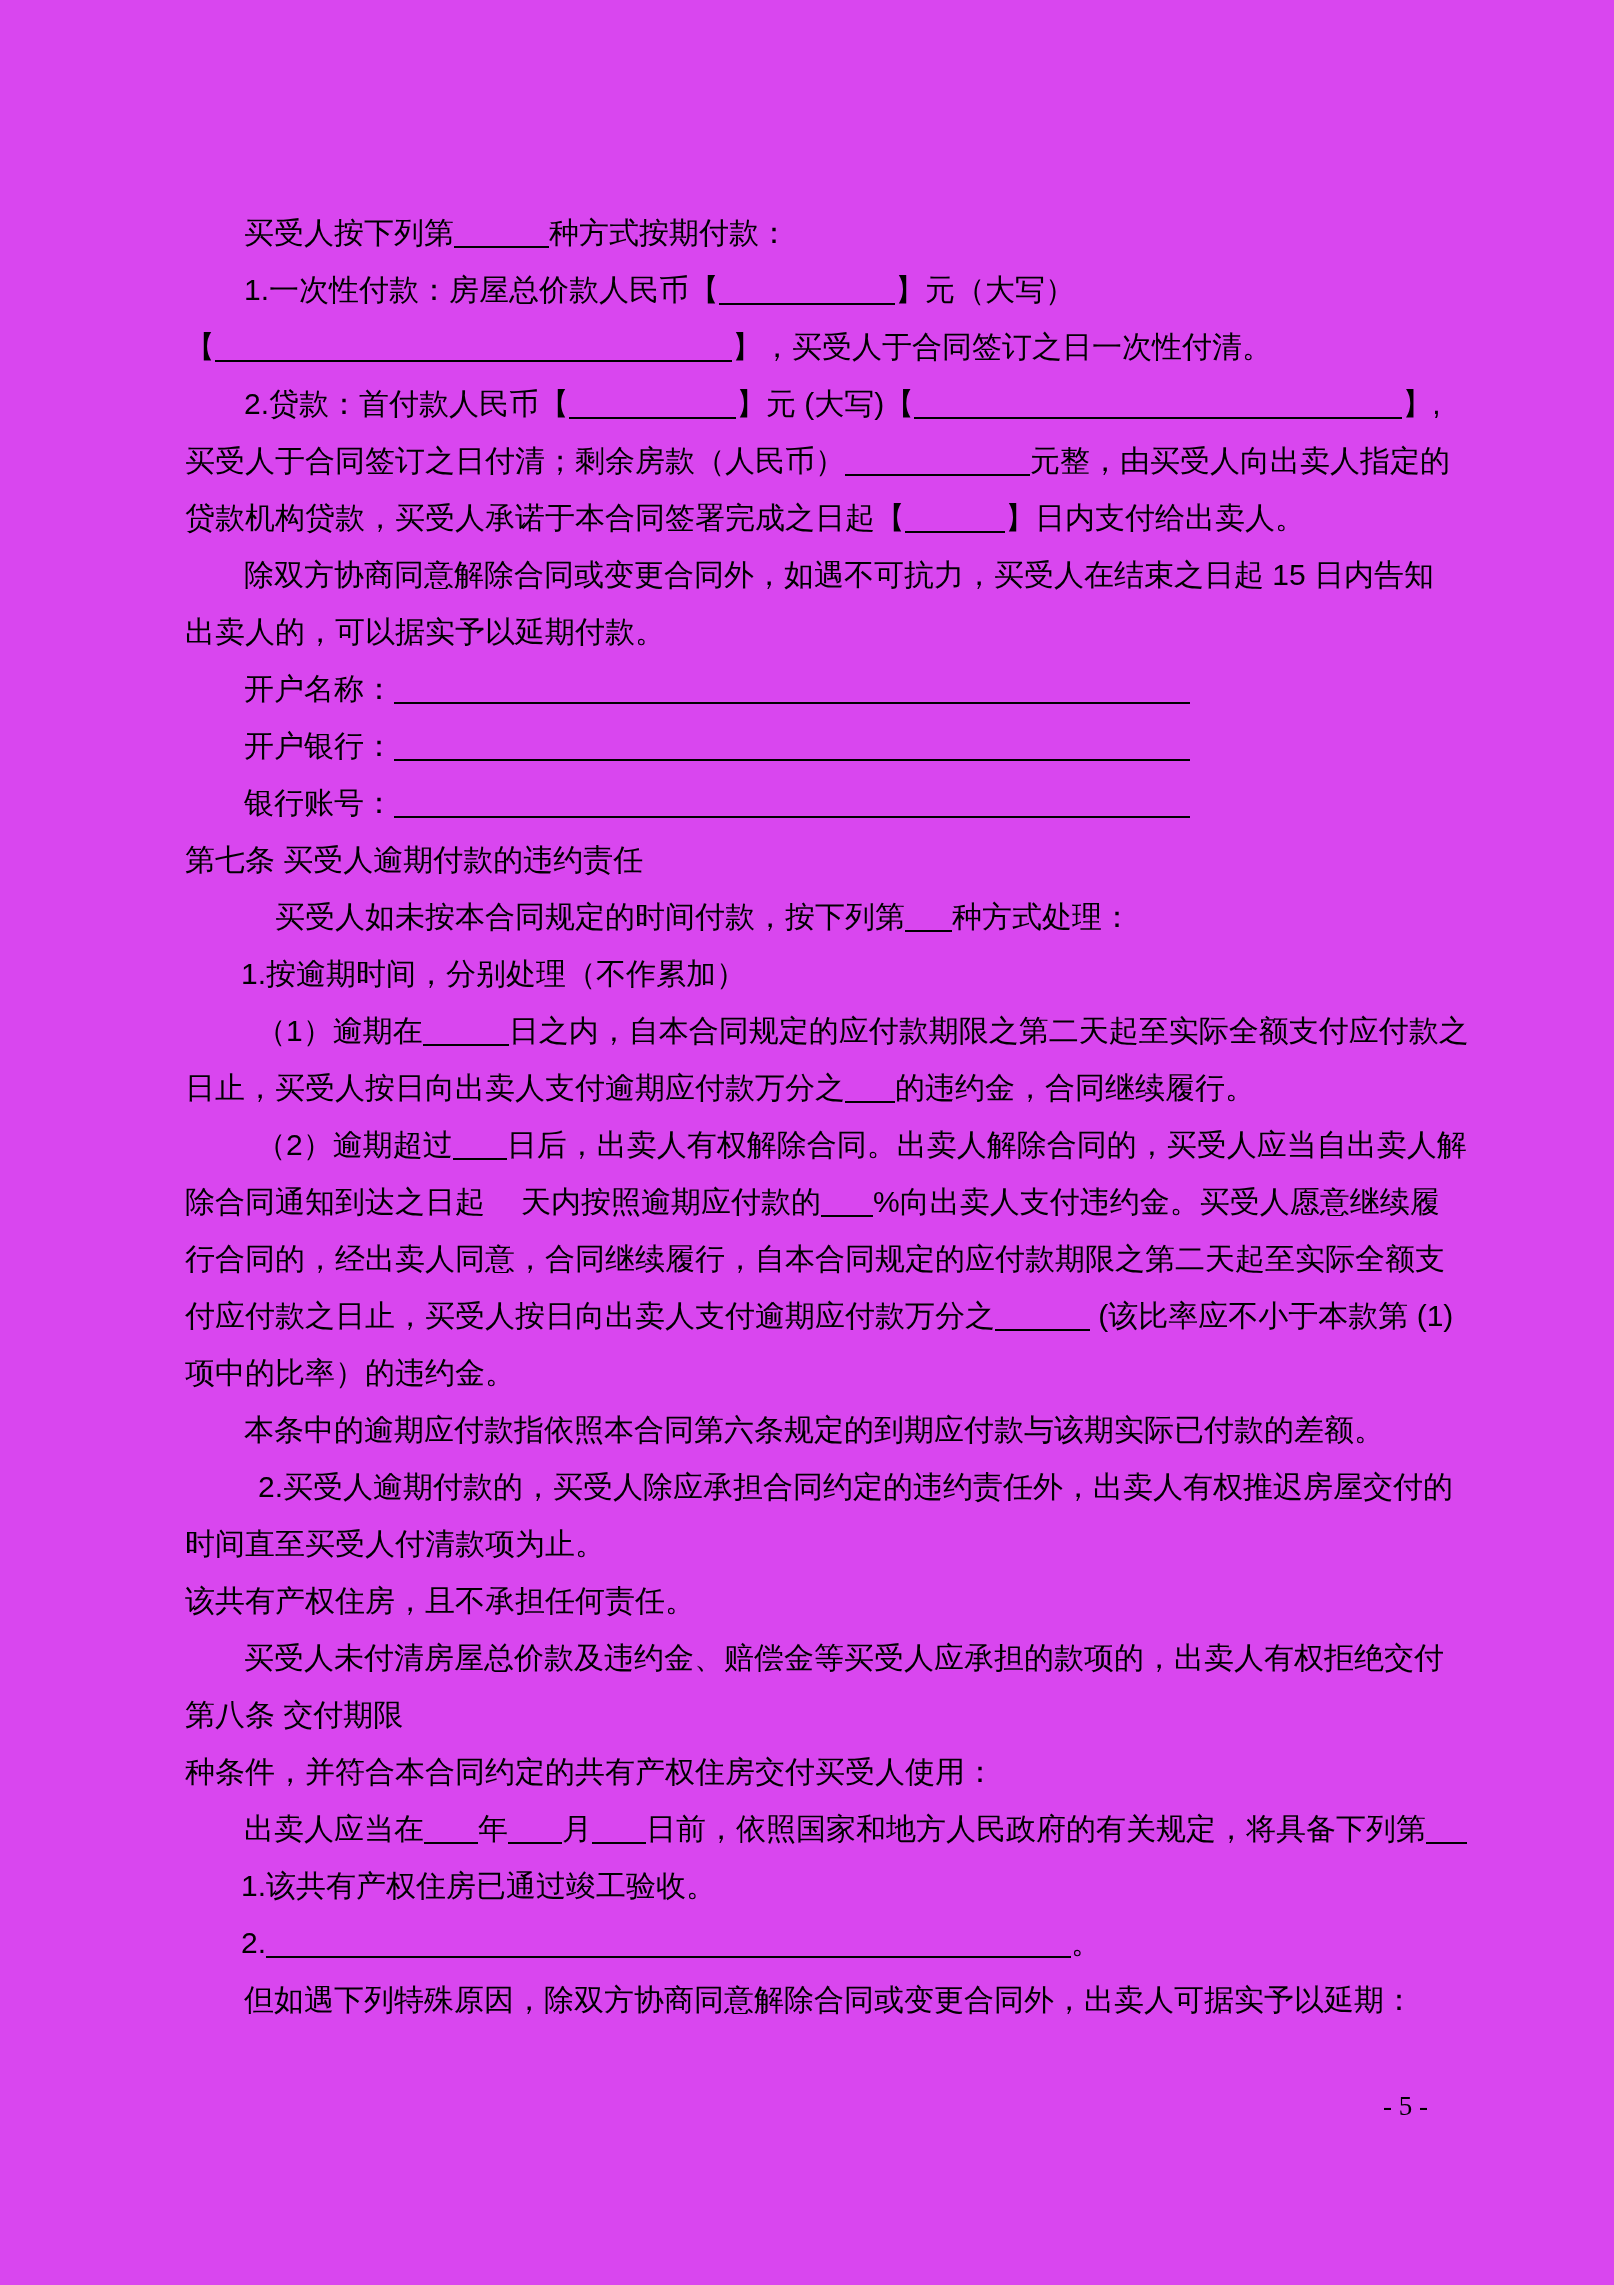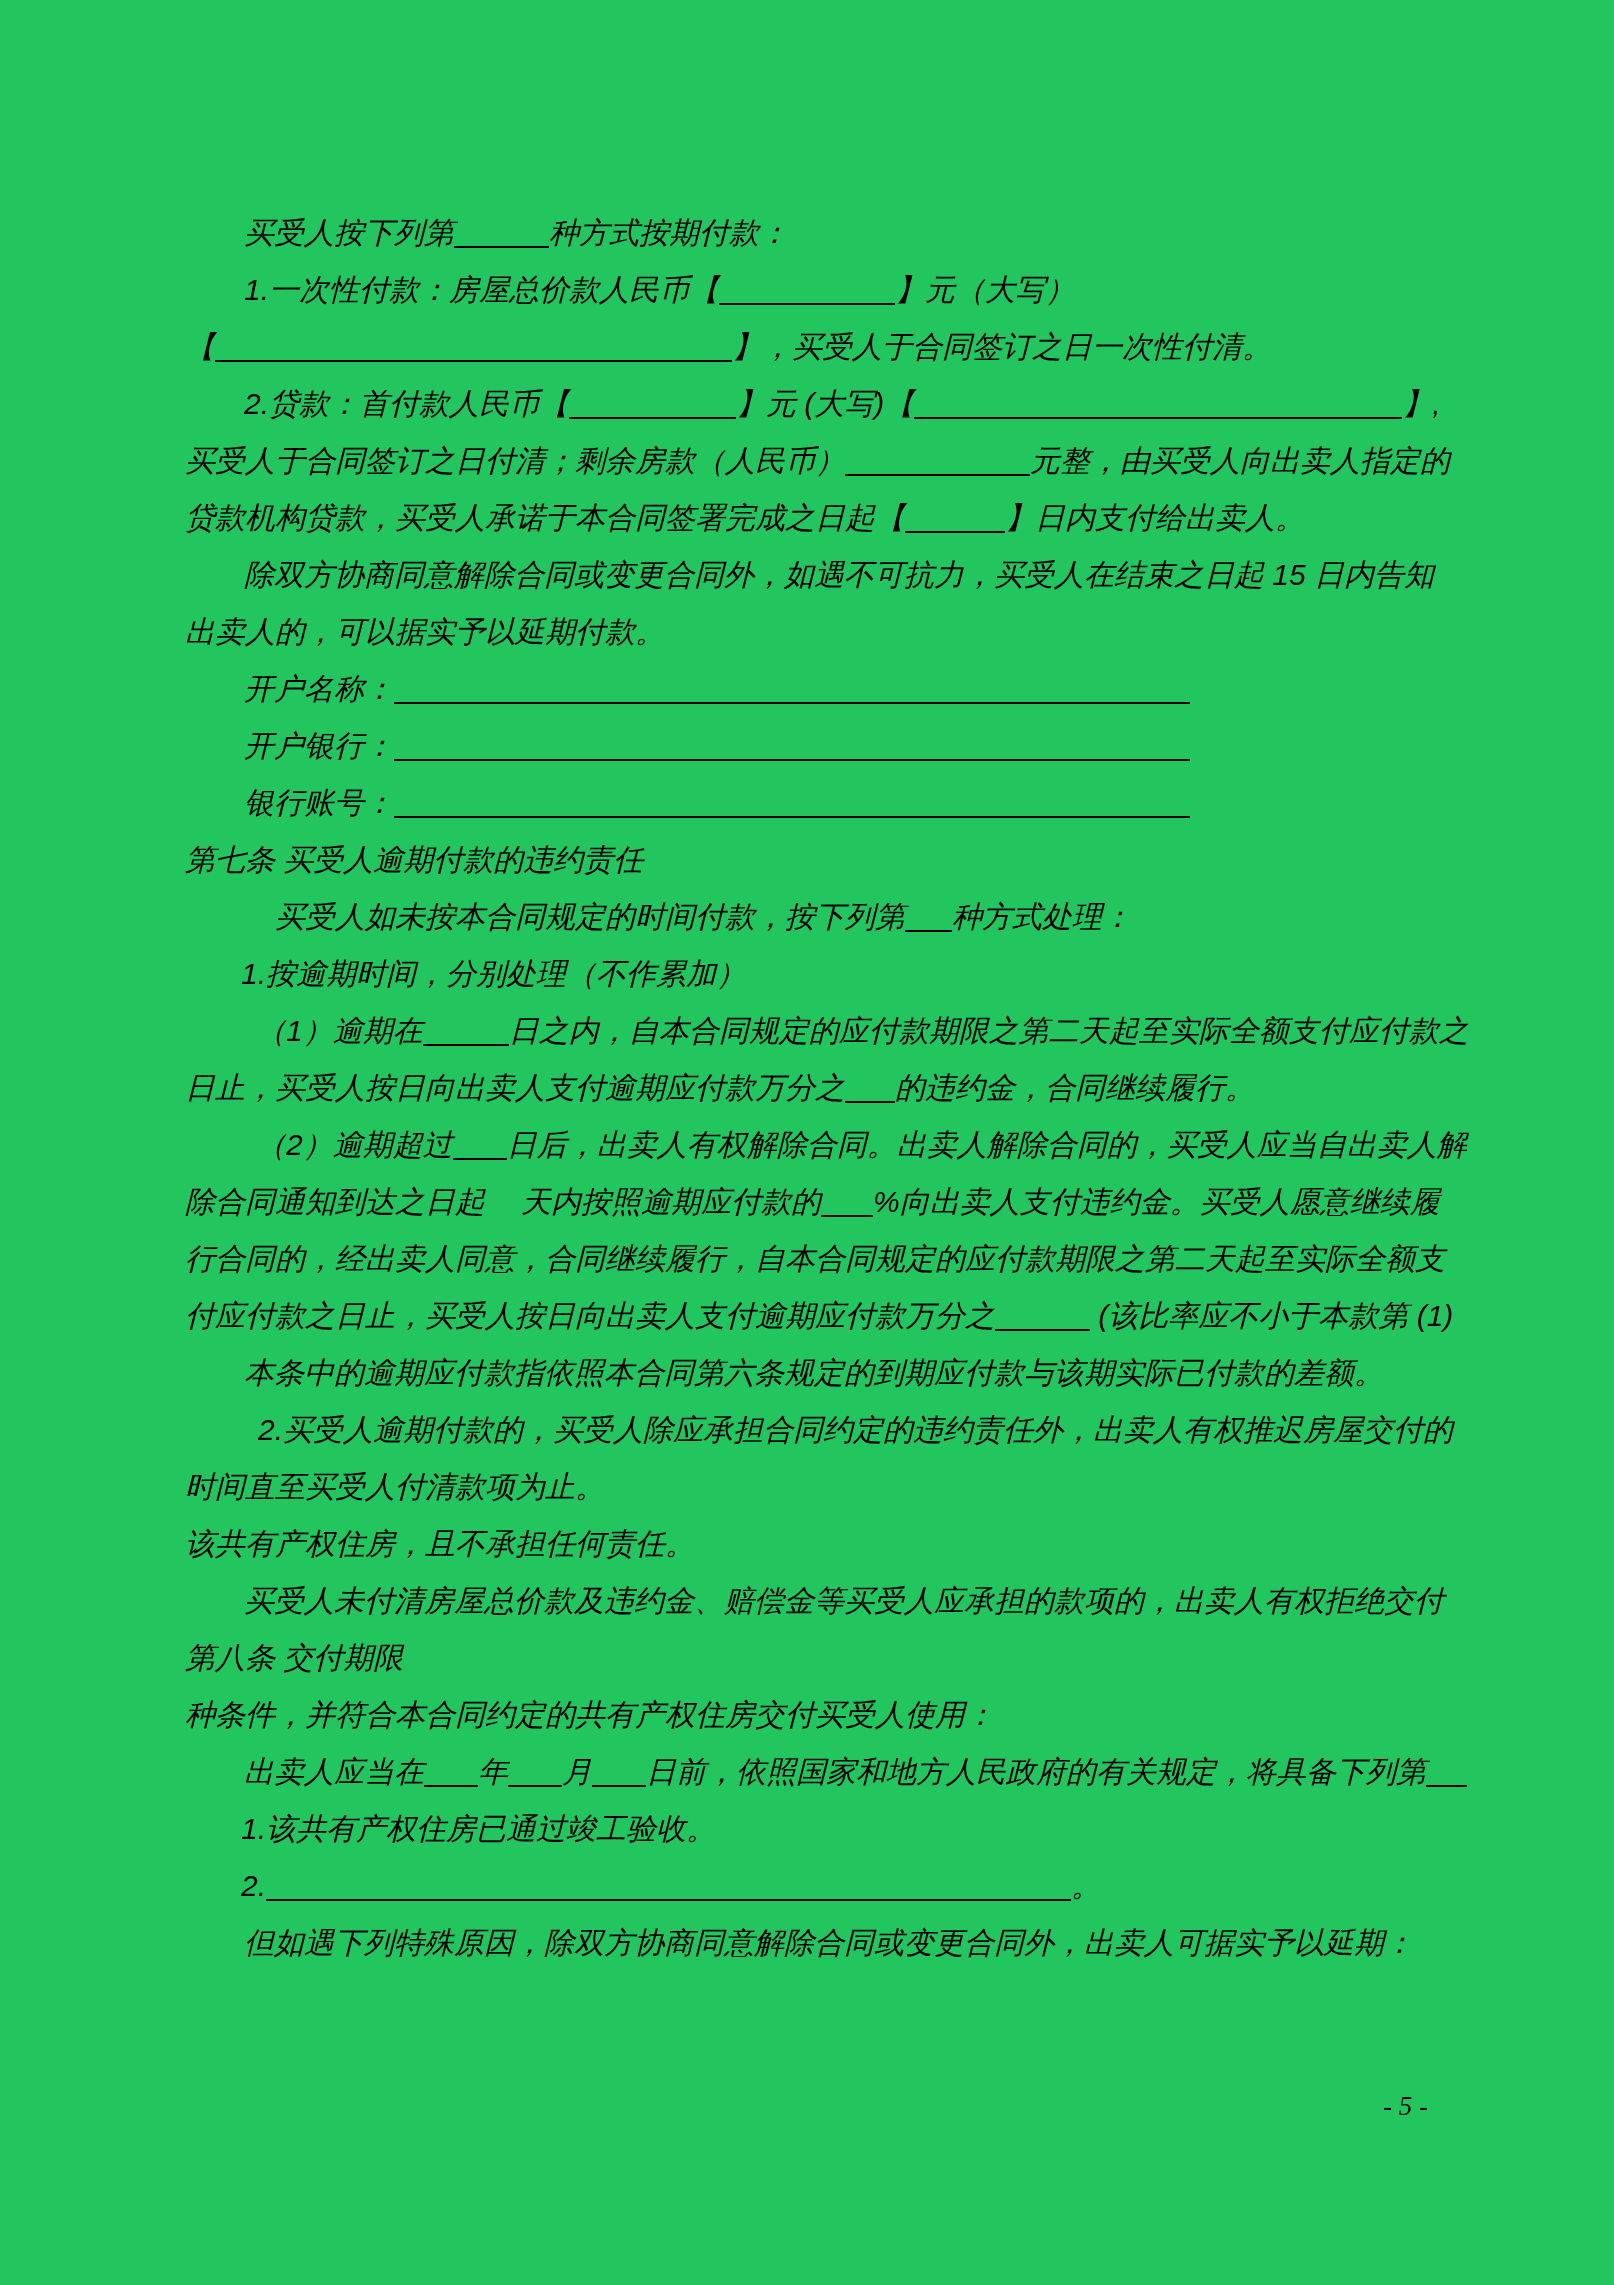--- a/index.html
+++ b/index.html
@@ -1,25 +1,24 @@
 <!DOCTYPE html>
 <html style="font-size:14.5px"><head>
 <meta charset="utf-8">
 <style>
   html,body{margin:0;padding:0;background:#ffffff;}
   .page{
     position:relative;
     width:1615px;
     height:2285px;
-    background:#22c55e;
+    background:#d946ef;
     font-family:"Liberation Sans","DejaVu Sans",sans-serif;
     font-size:30px;
     color:#000000;
     overflow:hidden;
-    font-style:italic;
   }
   .content{
     position:absolute;
     left:185px;
     top:204px;
     width:1285px;
   }
   .line{
     height:57px;
     line-height:57px;
@@ -64,20 +63,21 @@
       <div class="line" style="padding-left: 59px;"><span class="t">银行账号：</span><span class="blank" style="width: 796px;"></span></div>
       <div class="line"><span class="t">第七条 买受人逾期付款的违约责任</span></div>
       <div class="line" style="padding-left: 90px;"><span class="t">买受人如未按本合同规定的时间付款，按下列第</span><span class="blank" style="width: 47px;"></span><span class="t">种方式处理：</span></div>
       <div class="line" style="padding-left: 56px;"><span class="t">1.按逾期时间，分别处理（不作累加）</span></div>
       <div class="line" style="padding-left: 71px;"><span class="t">（1）逾期在</span><span class="blank" style="width: 86px;"></span><span class="t">日之内，自本合同规定的应付款期限之第二天起至实际全额支付应付款之</span></div>
       <div class="line"><span class="t">日止，买受人按日向出卖人支付逾期应付款万分之</span><span class="blank" style="width: 50px;"></span><span class="t">的违约金，合同继续履行。</span></div>
       <div class="line" style="padding-left: 71px;"><span class="t">（2）逾期超过</span><span class="blank" style="width: 54px;"></span><span class="t">日后，出卖人有权解除合同。出卖人解除合同的，买受人应当自出卖人解</span></div>
       <div class="line"><span class="t">除合同通知到达之日起</span><span class="gap" style="width: 36px;"></span><span class="t">天内按照逾期应付款的</span><span class="blank" style="width: 52px;"></span><span class="t">%向出卖人支付违约金。买受人愿意继续履</span></div>
       <div class="line"><span class="t">行合同的，经出卖人同意，合同继续履行，自本合同规定的应付款期限之第二天起至实际全额支</span></div>
       <div class="line"><span class="t">付应付款之日止，买受人按日向出卖人支付逾期应付款万分之</span><span class="blank" style="width: 95px;"></span><span class="t"> (该比率应不小于本款第 (1)</span></div>
+      <div class="line"><span class="t">项中的比率）的违约金。</span></div>
       <div class="line" style="padding-left: 59px;"><span class="t">本条中的逾期应付款指依照本合同第六条规定的到期应付款与该期实际已付款的差额。</span></div>
       <div class="line" style="padding-left: 56px; text-align: center;"><span class="t">2.买受人逾期付款的，买受人除应承担合同约定的违约责任外，出卖人有权推迟房屋交付的</span></div>
       <div class="line"><span class="t">时间直至买受人付清款项为止。</span></div>
       <div class="line"><span class="t">该共有产权住房，且不承担任何责任。</span></div>
       <div class="line" style="padding-left: 59px;"><span class="t">买受人未付清房屋总价款及违约金、赔偿金等买受人应承担的款项的，出卖人有权拒绝交付</span></div>
       <div class="line"><span class="t">第八条 交付期限</span></div>
       <div class="line"><span class="t">种条件，并符合本合同约定的共有产权住房交付买受人使用：</span></div>
       <div class="line" style="padding-left: 59px;"><span class="t">出卖人应当在</span><span class="blank" style="width: 54px;"></span><span class="t">年</span><span class="blank" style="width: 54px;"></span><span class="t">月</span><span class="blank" style="width: 54px;"></span><span class="t">日前，依照国家和地方人民政府的有关规定，将具备下列第</span><span class="blank" style="width: 41px;"></span></div>
       <div class="line" style="padding-left: 56px;"><span class="t">1.该共有产权住房已通过竣工验收。</span></div>
       <div class="line" style="padding-left: 56px;"><span class="t">2.</span><span class="blank" style="width: 805px;"></span><span class="t">。</span></div>

